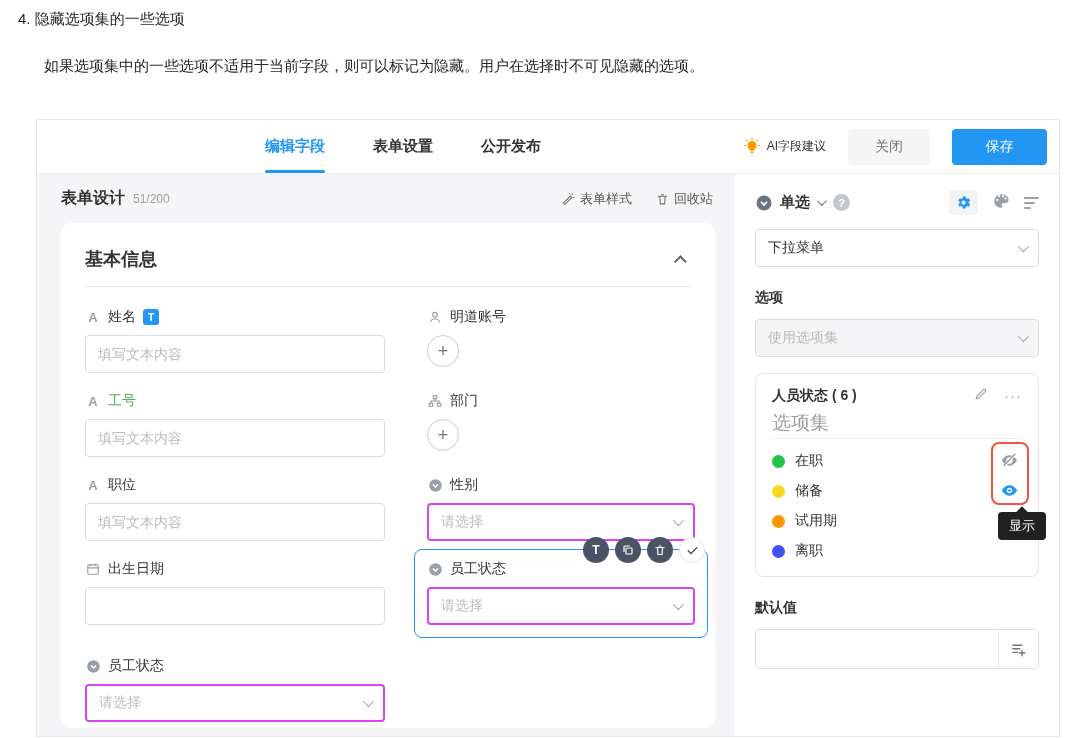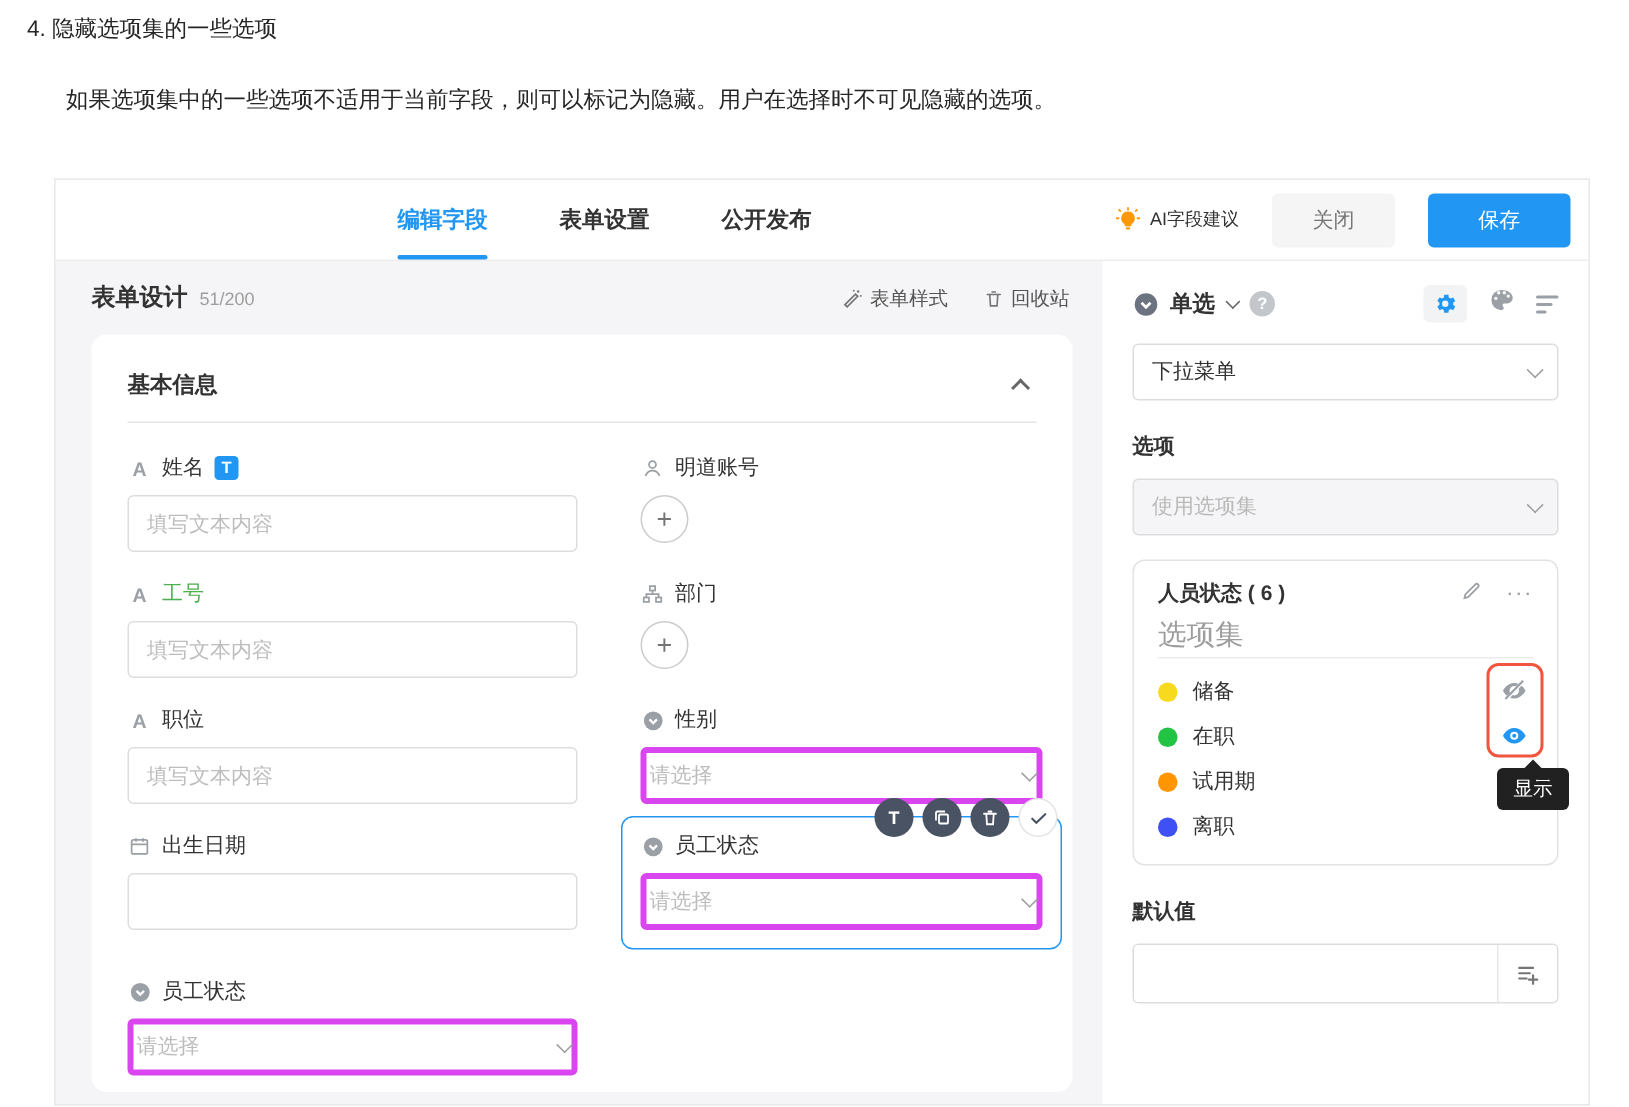--- a/index.html
+++ b/index.html
@@ -27,32 +27,32 @@
   
   .content { display:flex; height:calc(100% - 54px); }
   .leftcol { flex:1; min-width:0; }
   .left-head { display:flex; align-items:center; margin:14px 22px 0 24px; }
   .lh-title { font-size:16px; font-weight:700; color:#333; }
   .lh-count { font-size:12px; color:#9e9e9e; margin-left:8px; }
   .lh-actions { margin-left:auto; display:flex; gap:24px; }
   .lh-btn { display:flex; align-items:center; gap:5px; font-size:13px; color:#555; cursor:pointer; }
 
   .card { margin:14px 0 0 24px; width:654px; height:505px; background:#fff; border-radius:10px; padding:24px 24px; }
-  .section-head { display:flex; justify-content:space-between; align-items:center; font-size:15px; font-weight:700; color:#333; }
+  .section-head { display:flex; justify-content:space-between; align-items:center; font-size:18px; font-weight:700; color:#333; }
   .chev-up { width:9px; height:9px; border-left:2px solid #666; border-top:2px solid #666; transform:rotate(45deg) translateY(3px); margin-right:4px; }
   .sec-divider { height:1px; background:#e6e6e6; margin-top:15px; }
 
   .fgrid { display:grid; grid-template-columns:300px 268px; column-gap:42px; row-gap:18px; margin-top:20px; }
   .flabel { display:flex; align-items:center; gap:7px; height:20px; margin-bottom:8px; font-size:14px; color:#333; }
   .ficon { color:#9aa0a6; width:16px; text-align:center; font-size:13px; font-weight:700; flex:0 0 16px; display:flex; justify-content:center; }
   .flabel .green { color:#4caf50; text-underline-offset:3px; }
   .tbadge { width:16px; height:16px; background:#2196f3; color:#fff; border-radius:3px; font-size:11px; font-weight:700; display:flex; align-items:center; justify-content:center; }
   .finput { width:100%; height:38px; border:1px solid #ddd; border-radius:4px; padding:0 12px; font-size:14px; color:#333; background:#fff; outline:none; }
   .finput::placeholder { color:#bdbdbd; }
-  .fselect { height:38px; border:4px solid #d946ef; border-radius:4px; display:flex; align-items:center; justify-content:space-between; padding:0 2px; font-size:14px; color:#bdbdbd; background:#fff; cursor:pointer; }
+  .fselect { height:38px; border:2px solid #d946ef; border-radius:4px; display:flex; align-items:center; justify-content:space-between; padding:0 12px; font-size:14px; color:#bdbdbd; background:#fff; cursor:pointer; }
   .chev-down { width:8px; height:8px; border-right:1.5px solid #9e9e9e; border-bottom:1.5px solid #9e9e9e; transform:rotate(45deg) translateY(-2px); }
   .plus-btn { width:32px; height:32px; border:1px solid #ccc; border-radius:50%; background:#fff; color:#757575; font-size:18px; display:flex; align-items:center; justify-content:center; cursor:pointer; margin-top:3px; }
 
   .selected-field { position:relative; border:1.5px solid #2196f3; border-radius:8px; padding:9px 12px 12px; margin:-10px -13px 0 -13px; background:#fff; }
   .sf-toolbar { position:absolute; top:-13px; right:2px; display:flex; gap:6px; }
   .tool { width:26px; height:26px; border-radius:50%; background:#4a5364; color:#fff; display:flex; align-items:center; justify-content:center; font-size:12px; font-weight:700; cursor:pointer; }
   .tool.check { background:#fff; border:1px solid #e3e3e3; }
 
   
   .panel { width:324px; background:#fff; padding:0 20px; position:relative; }
@@ -361,26 +361,26 @@
                     <path d="M4 20l1-4L16.5 4.5a2 2 0 0 1 3 3L8 19z" fill="none" stroke="#9aa0a6" stroke-width="2"></path>
                   </svg>
               </span>
               <span class="oc-more">···</span>
             </span>
           </div>
           <div class="oc-kind">选项集</div>
           <div class="oc-div"></div>
 
           <div class="opt-row">
+            <span class="dot" style="background-color: rgb(35, 195, 67);"></span>
+            <span>在职</span>
+          </div>
+          <div class="opt-row">
             <span class="dot" style="background-color: rgb(247, 218, 30);"></span>
             <span>储备</span>
-          </div>
-          <div class="opt-row">
-            <span class="dot" style="background-color: rgb(35, 195, 67);"></span>
-            <span>在职</span>
           </div>
           <div class="opt-row">
             <span class="dot" style="background-color: rgb(255, 150, 0);"></span>
             <span>试用期</span>
           </div>
           <div class="opt-row">
             <span class="dot" style="background-color: rgb(63, 81, 245);"></span>
             <span>离职</span>
           </div>
 

